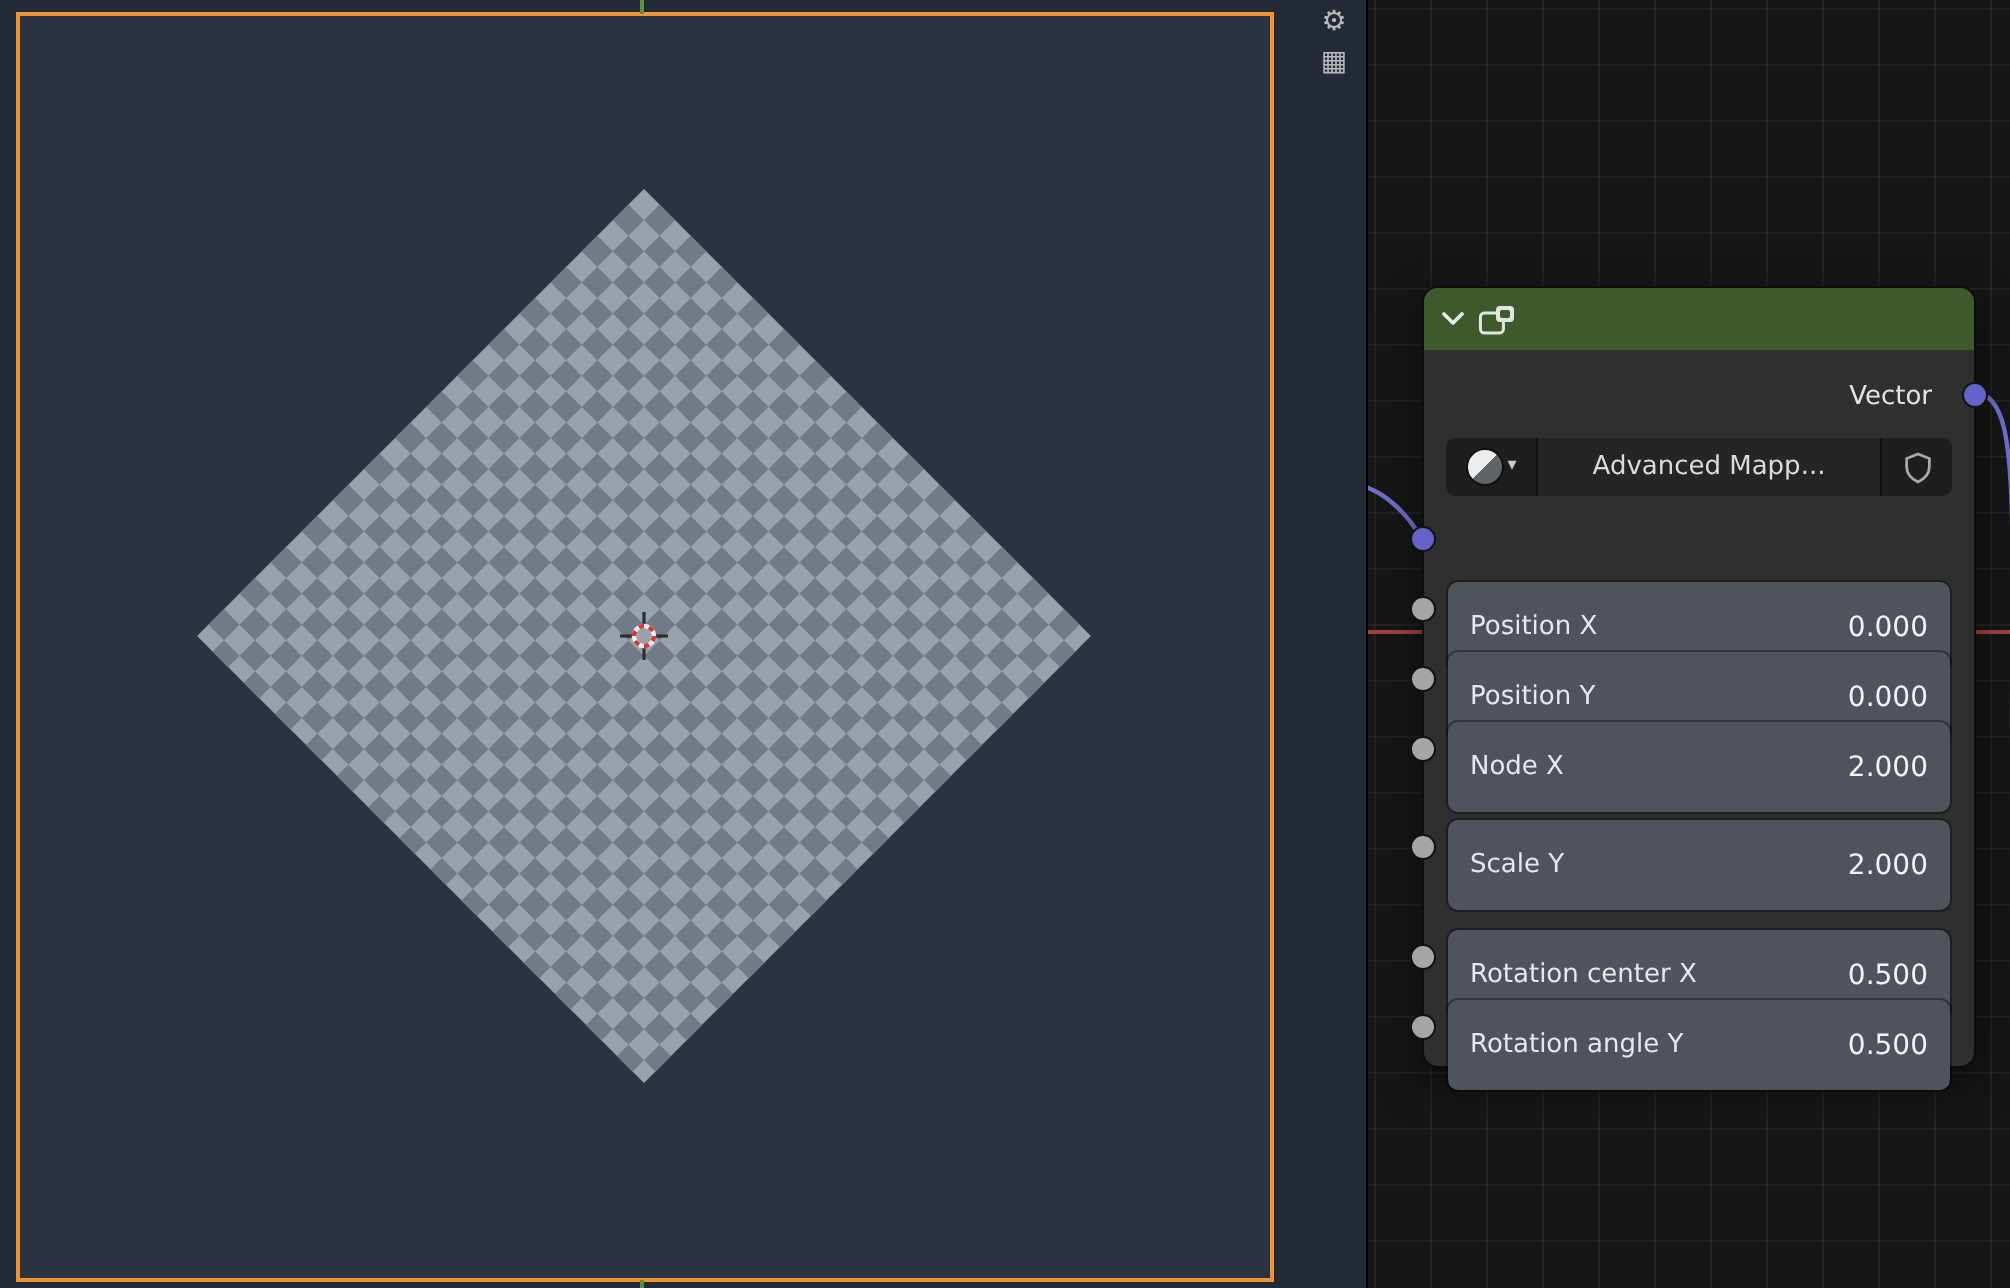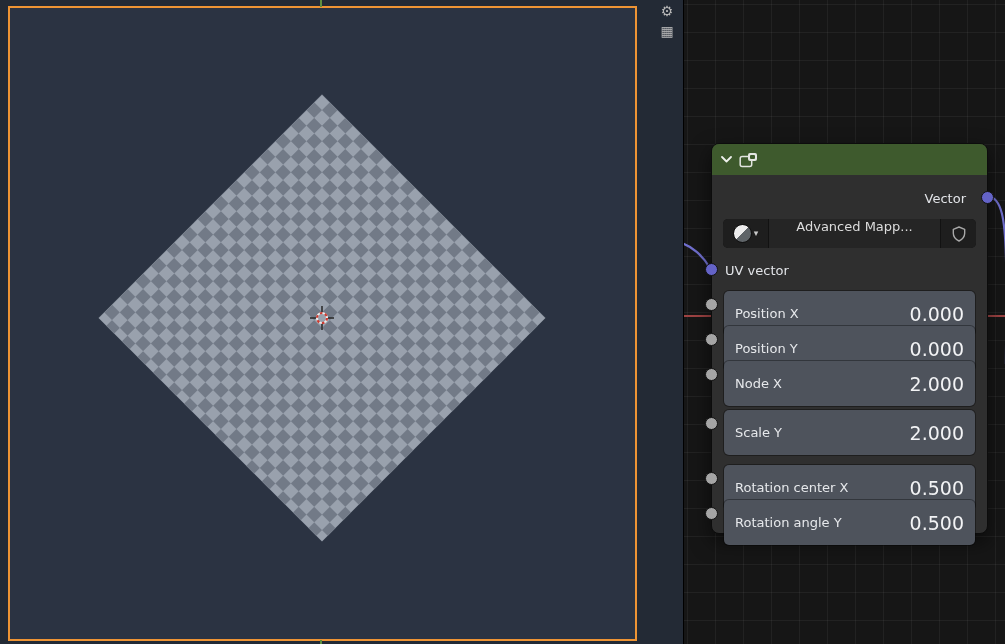--- a/index.html
+++ b/index.html
@@ -84,36 +84,36 @@
   .selector{
     position:absolute;left:11px;right:11px;top:75px;height:29px;
     background:#121212;border-radius:5px;overflow:hidden;
     display:flex;gap:1px;
   }
   .sel-browse{width:45px;background:#1e1e1e;display:flex;align-items:center;
     justify-content:center;gap:2px;cursor:pointer;}
   .ball{width:17px;height:17px;border-radius:50%;border:1px solid #101010;
     background:linear-gradient(135deg,#ededed 0 50%,#5f6468 50%);}
   .dd{color:#c9c9c9;font-size:9px;line-height:9px;}
-  .sel-name{flex:1;background:#252525;display:flex;
+  .sel-name{flex:1;background:#252525;display:flex;align-items:center;
     justify-content:center;color:#dcdcdc;font-size:13px;cursor:text;white-space:nowrap;overflow:hidden;}
   .sel-shield{width:35px;background:#1e1e1e;display:flex;align-items:center;
     justify-content:center;cursor:pointer;}
 
   .srow{position:absolute;left:0;right:0;height:27px;}
   .srow .socket{left:-7px;top:7px;}
   .field{
     position:absolute;left:12px;right:12px;top:0;height:45px;
     background:var(--field-bg,#4e535c);border-radius:5px;
     box-shadow:0 0 0 1px rgba(0,0,0,0.35);
     display:flex;align-items:center;justify-content:space-between;
     padding:0 11px;box-sizing:border-box;cursor:ew-resize;
   }
   .flabel{color:#e6e8eb;font-size:13px;white-space:nowrap;}
-  .fvalue{color:#f2f3f5;font-size:19px;white-space:nowrap;}
+  .fvalue{color:#f2f3f5;font-size:14px;white-space:nowrap;}
 </style>
 </head>
 <body>
 
 <div class="stage">
 
   <div class="viewport">
     <div class="plane">
       <div class="checker"></div>
       <svg class="cursor3d" width="26" height="26" viewBox="0 0 26 26">
@@ -167,23 +167,20 @@
         <div class="sel-name">
           <span>Advanced Mapp...</span>
         </div>
         <div class="sel-shield">
           <svg width="14" height="16" viewBox="0 0 16 18">
             <path d="M8 1 L14.5 3.6 V8.2 C14.5 12.4 11.4 15.4 8 17 C4.6 15.4 1.5 12.4 1.5 8.2 V3.6 Z" fill="none" stroke="#a8a8a8" stroke-width="1.6" stroke-linejoin="round"></path>
           </svg>
         </div>
       </div>
 
-      <div class="row in-row">
-        <span>UV vector</span>
-      </div>
       <div class="socket vec in"></div>
 
       <div class="srow" style="top:147px">
         <div class="socket val"></div>
         <div class="field">
           <span class="flabel">Position X</span>
           <span class="fvalue">0.000</span>
         </div>
       </div>
       <div class="srow" style="top:182px">

